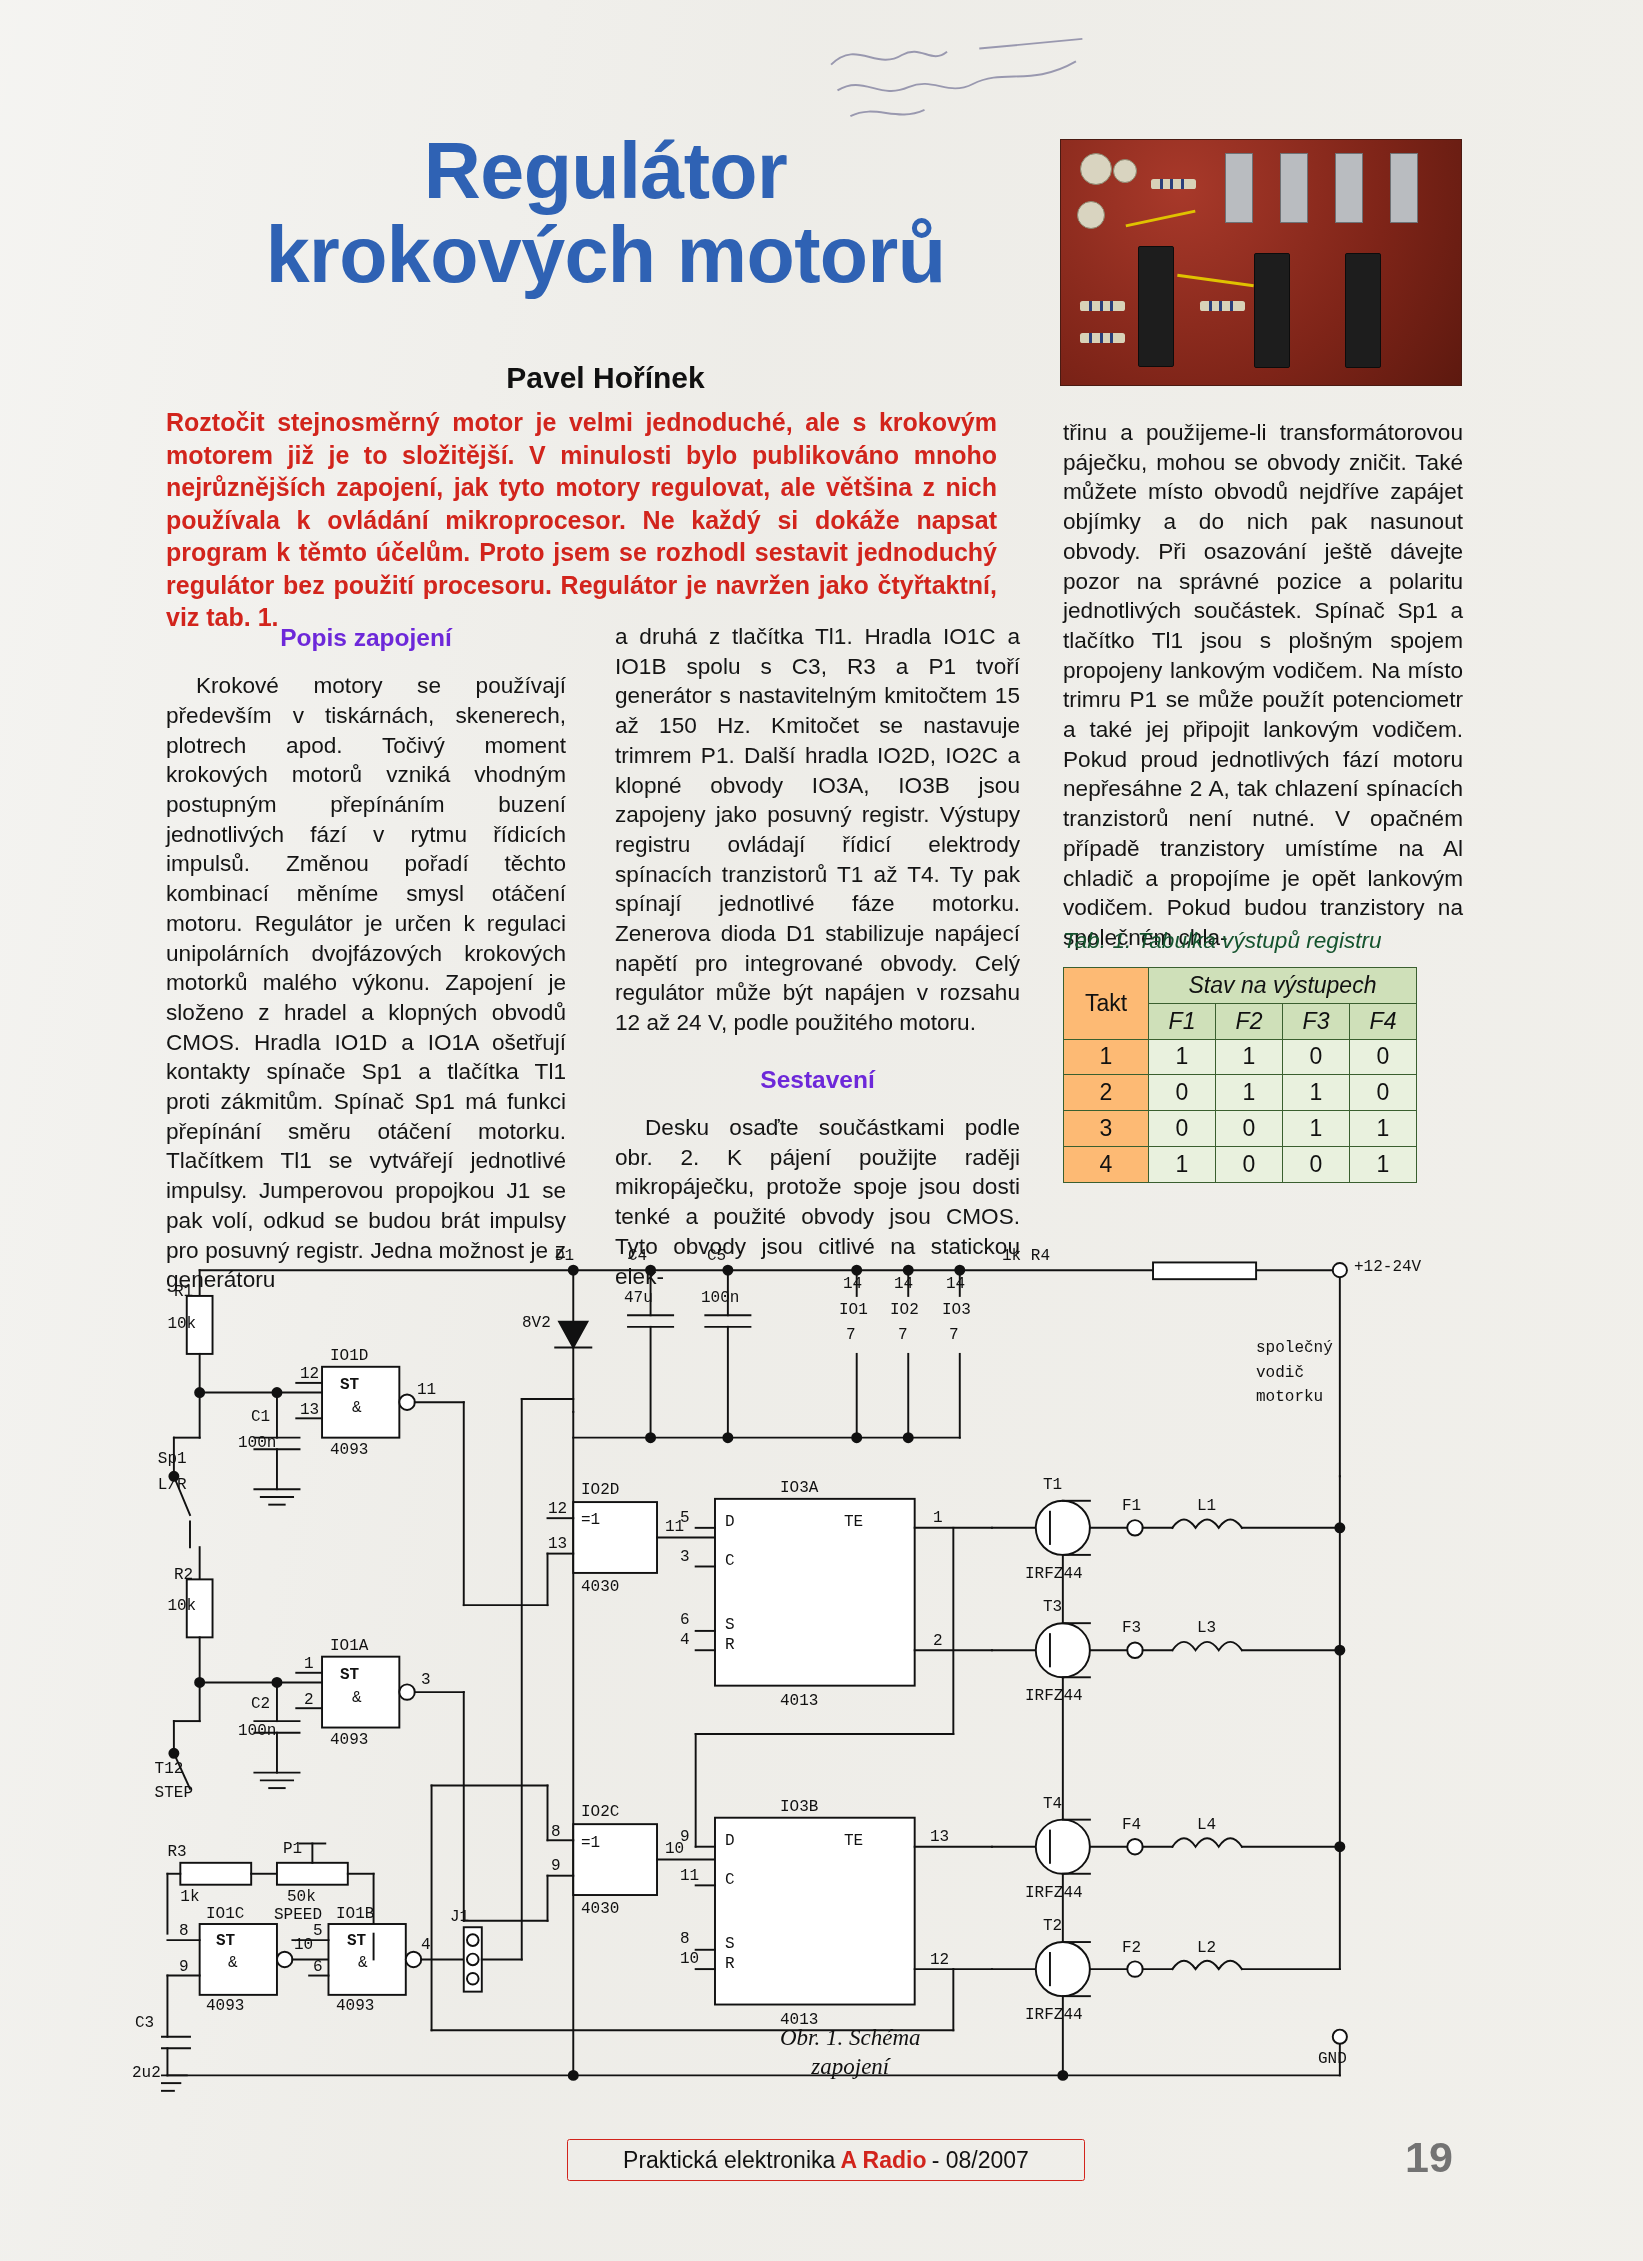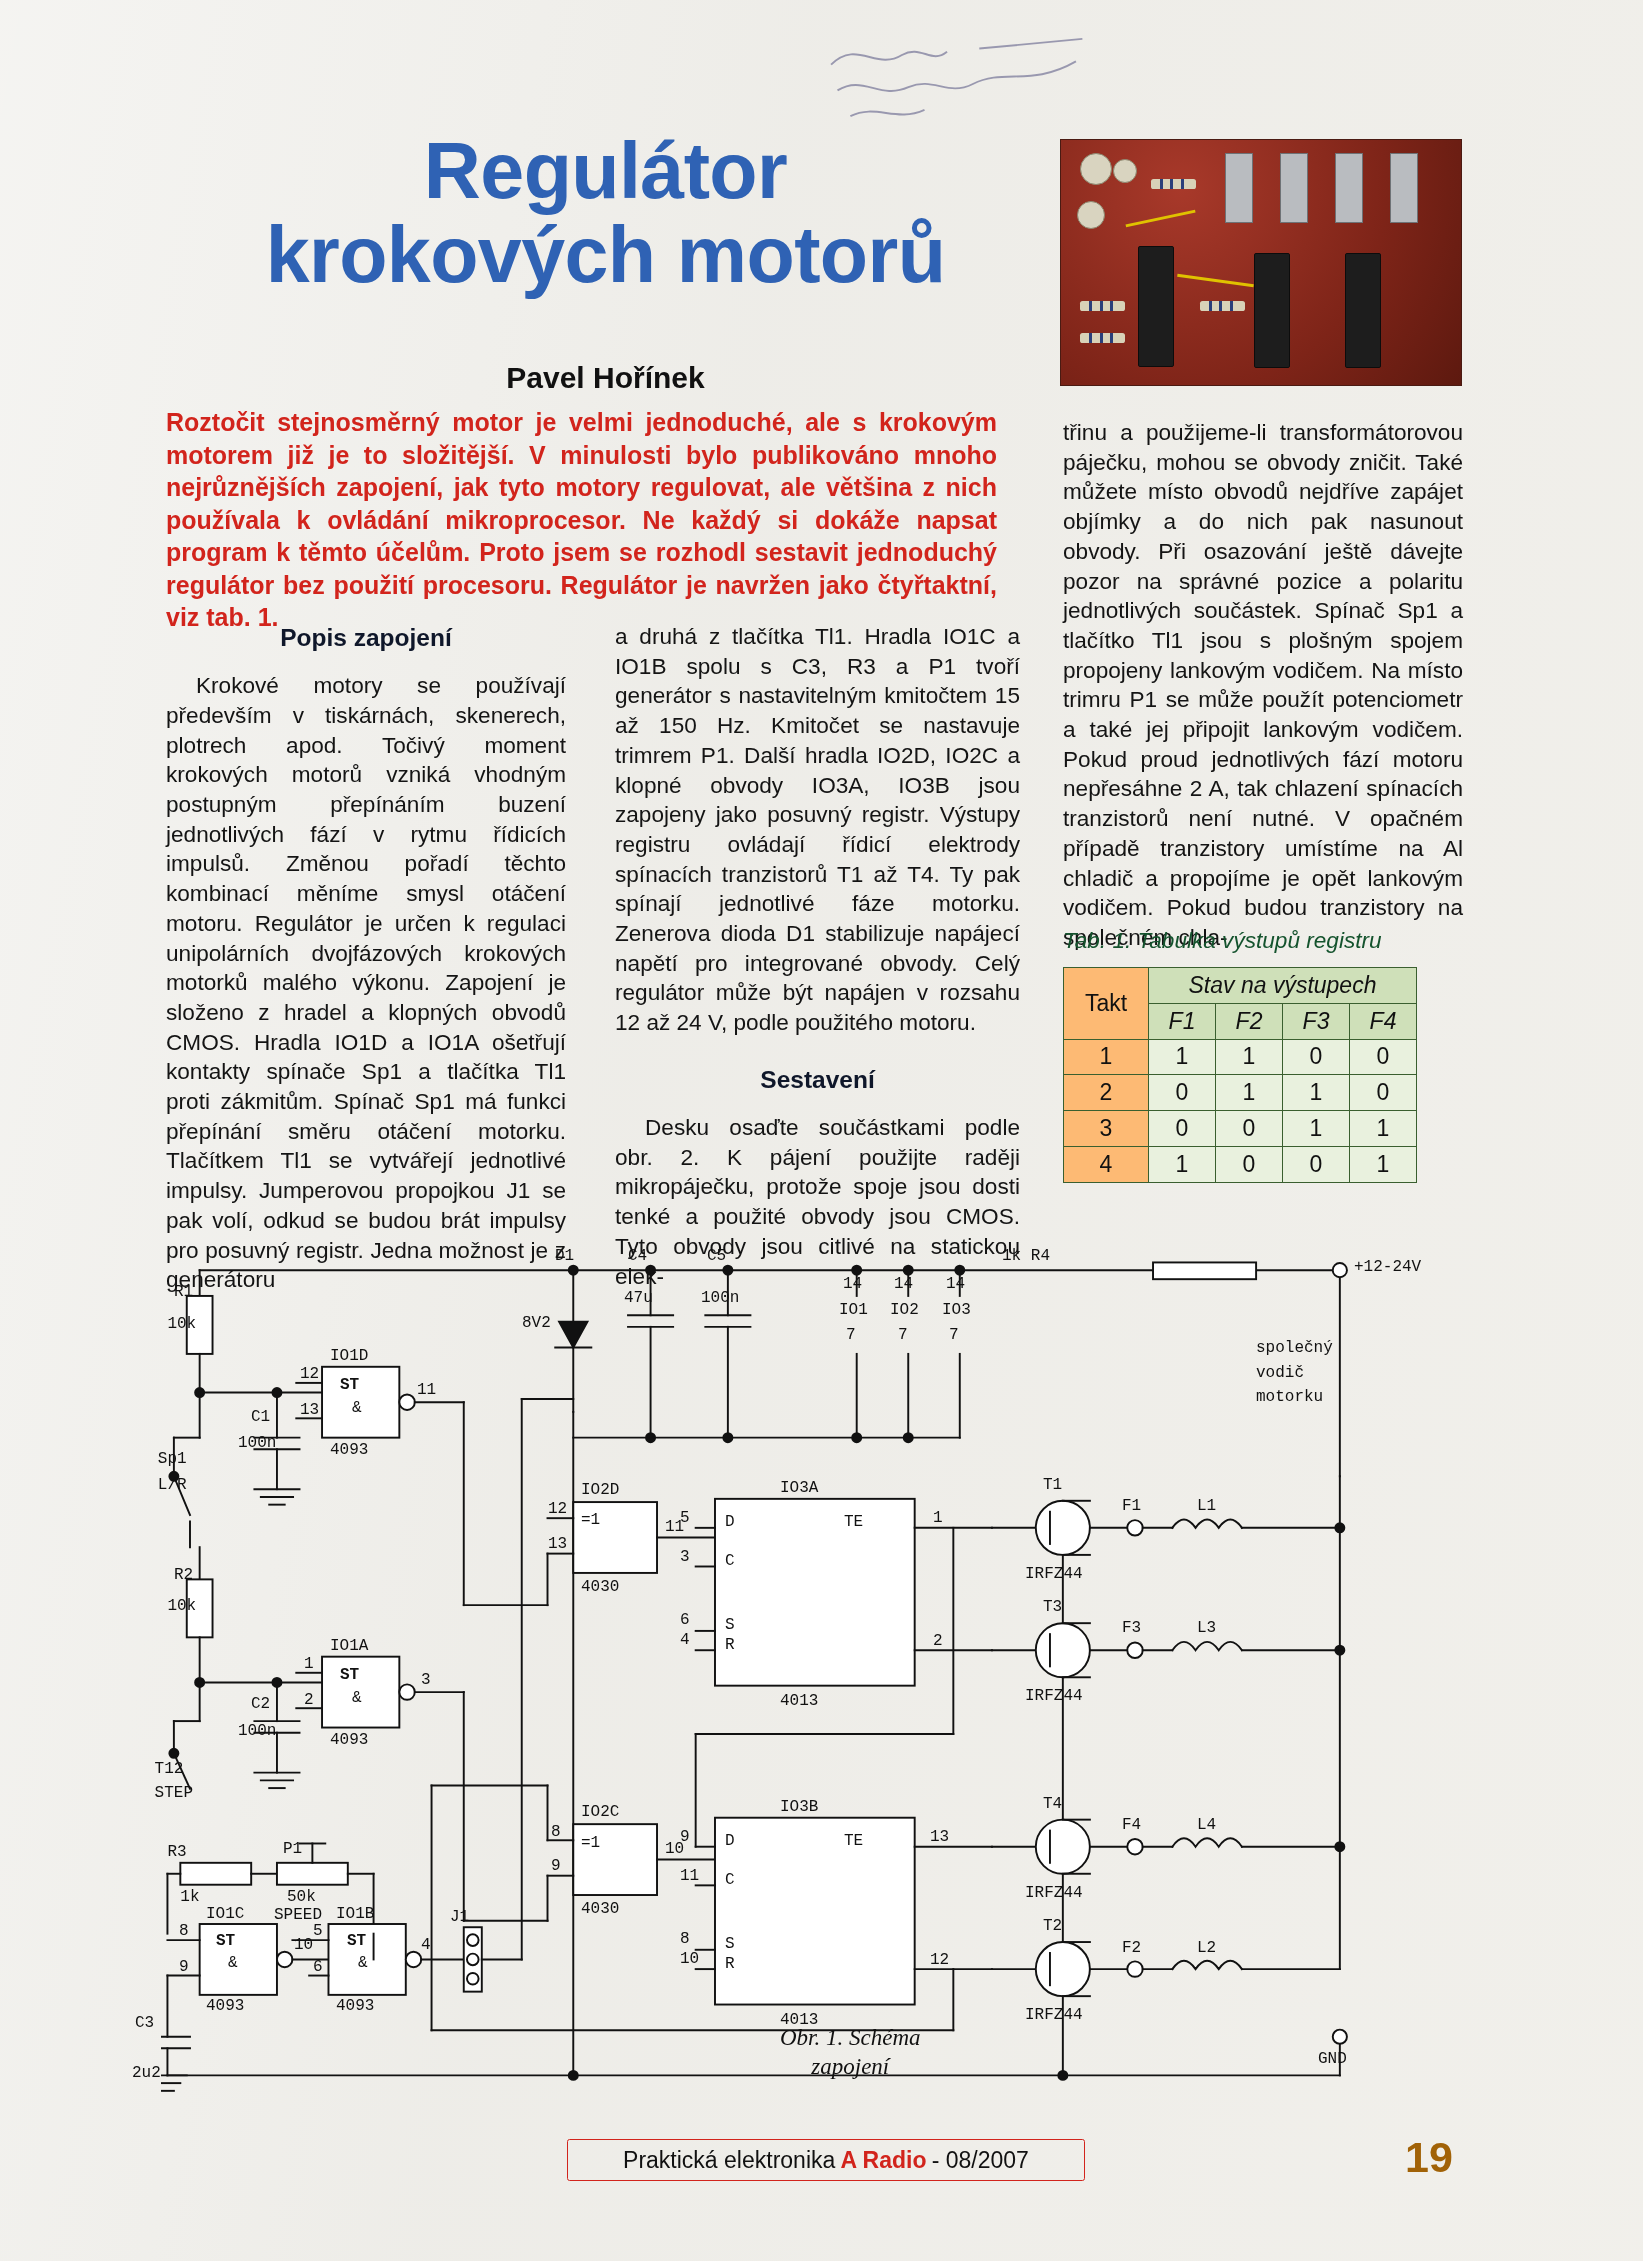--- a/index.html
+++ b/index.html
@@ -47,21 +47,21 @@
 
   
   .lead{
     position:absolute;left:166px;top:406px;width:831px;
     color:#d2241c;font-weight:bold;font-size:25px;line-height:1.30;
     text-align:justify;
   }
 
   
   .subhead{
-    color:#0f172a;font-weight:bold;font-size:24.5px;text-align:center;margin:0 0 17px 0;
+    color:#6d28d9;font-weight:bold;font-size:24.5px;text-align:center;margin:0 0 17px 0;
   }
 
   
   .col{
     position:absolute;font-size:22.6px;line-height:1.315;color:#141414;text-align:justify;
   }
   .col p{margin:0 0 0 0;text-indent:30px;}
   .col1{left:166px;top:622px;width:400px;}
   .col2{left:615px;top:622px;width:405px;}
   .col3{left:1063px;top:418px;width:400px;}
@@ -96,21 +96,21 @@
   }
 
   
   .footer{
     position:absolute;left:567px;top:2139px;width:516px;height:40px;
     border:1.9px solid #d2241c;border-radius:2.6px;display:flex;align-items:center;justify-content:center;
     font-size:23px;color:#111;background:transparent;
   }
   .footer .red{color:#d2241c;font-weight:bold;margin:0 5.2px;}
   .pageno{
-    position:absolute;left:1405px;top:2133px;font-size:43px;font-weight:bold;color:#a16207;
+    position:absolute;left:1405px;top:2133px;font-size:43px;font-weight:bold;color:#737373;
   }
   .scribble{position:absolute;left:818px;top:26px;width:271px;height:116px;opacity:.45;}
 </style>
 </head>
 <body>
 
 <div class="page">
   <div class="content">
 
     <svg class="scribble" viewBox="0 0 420 180">

